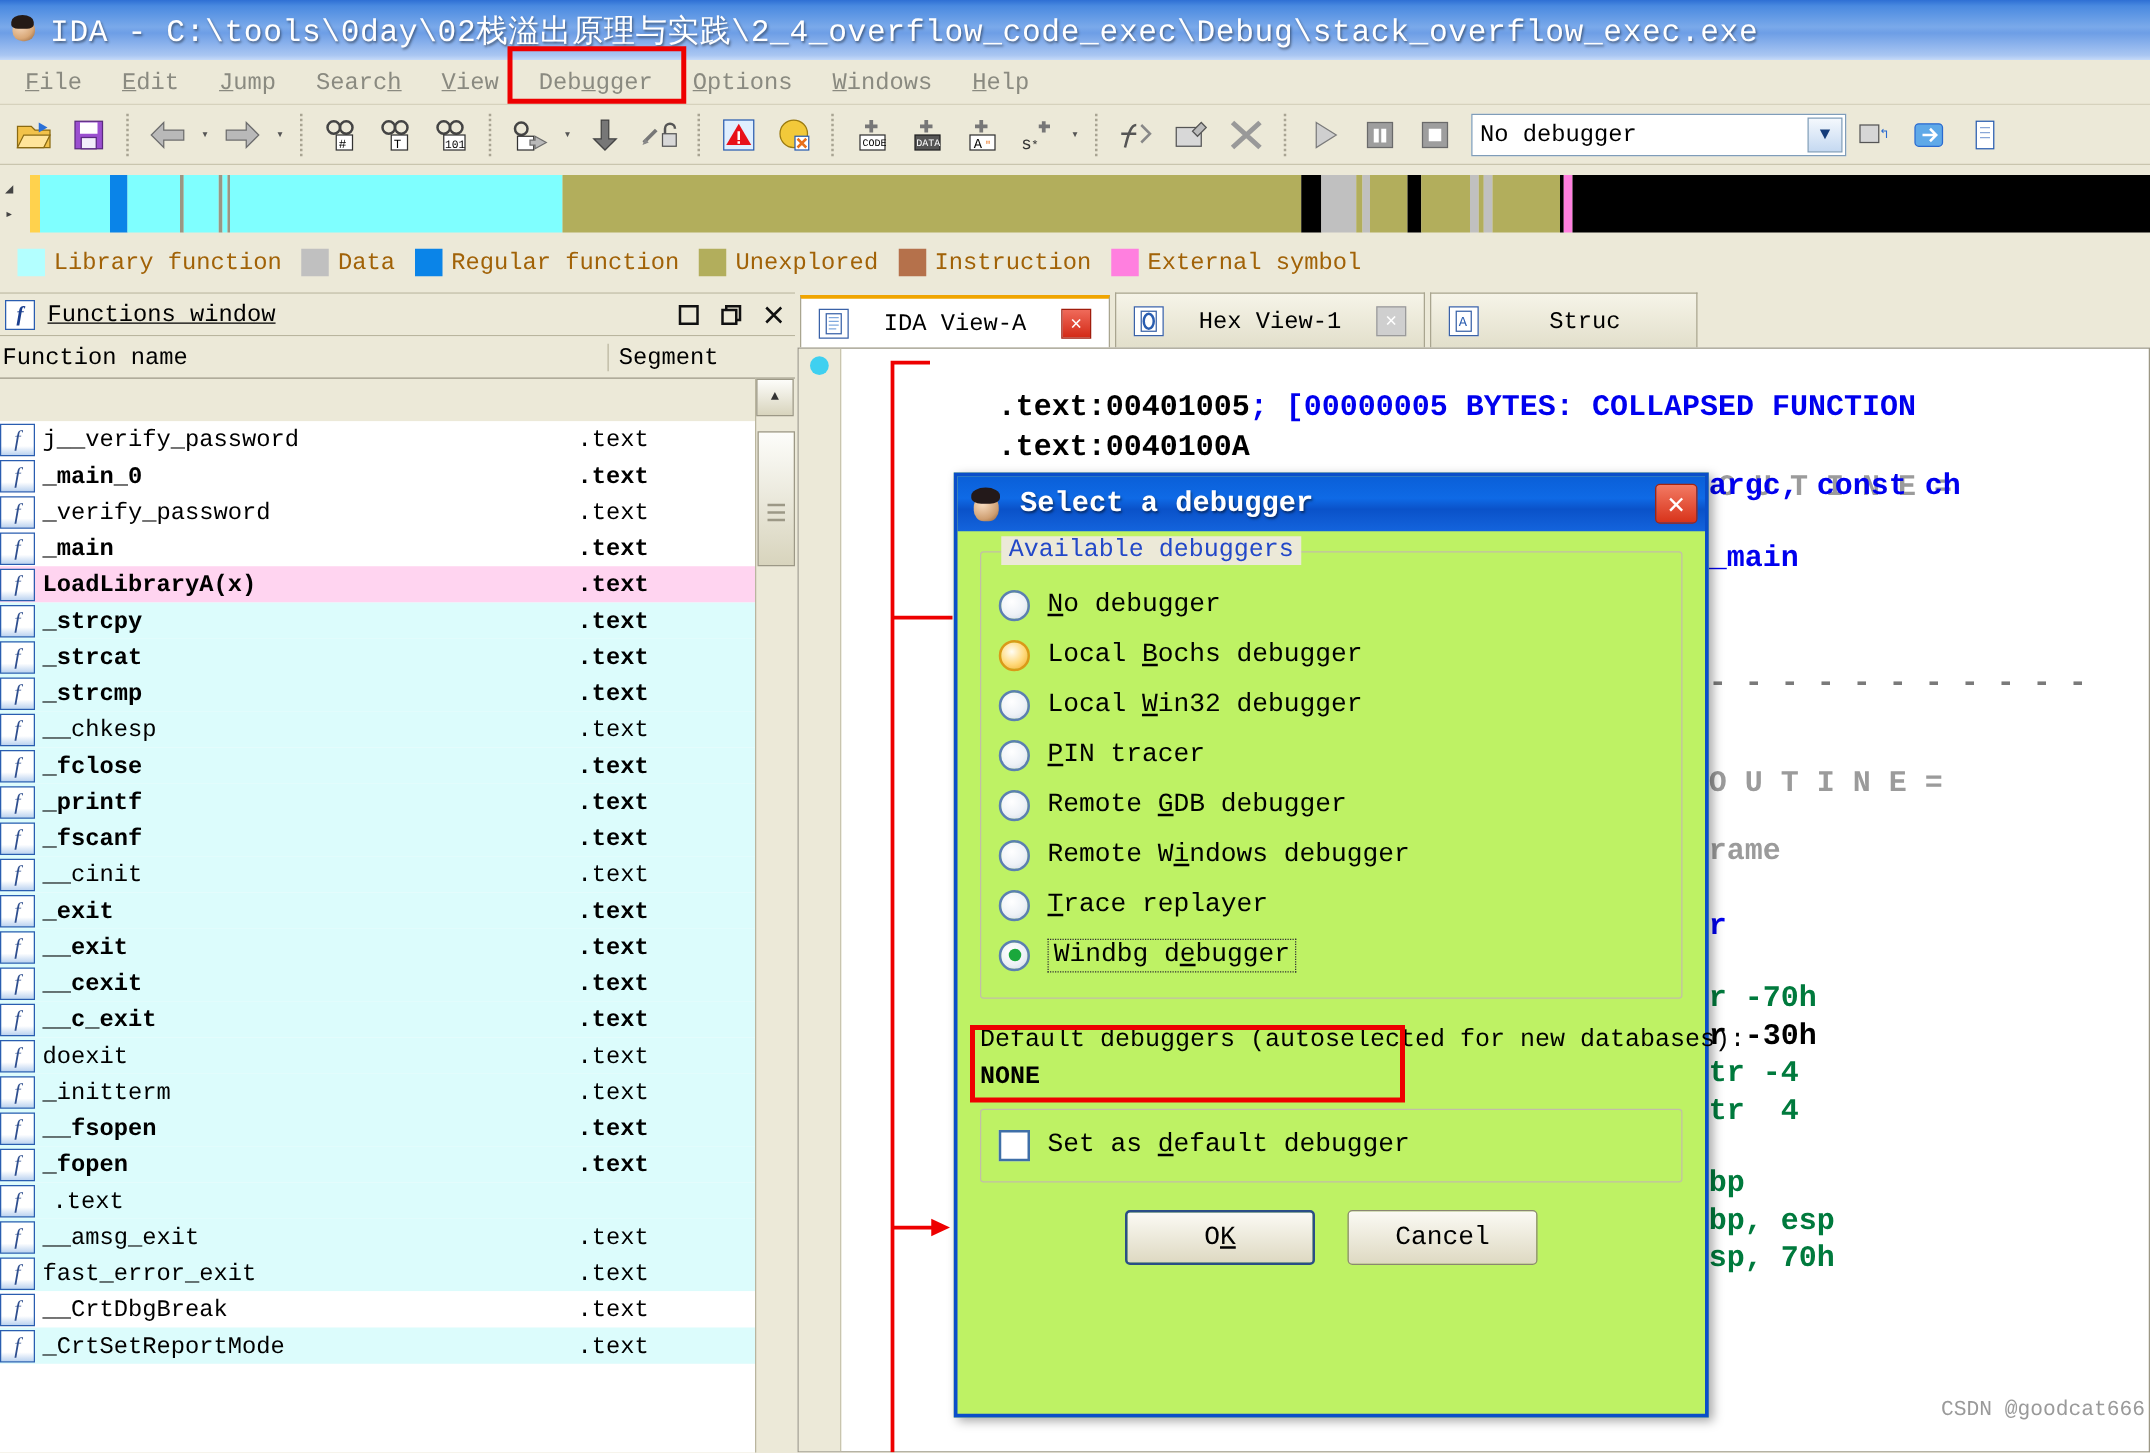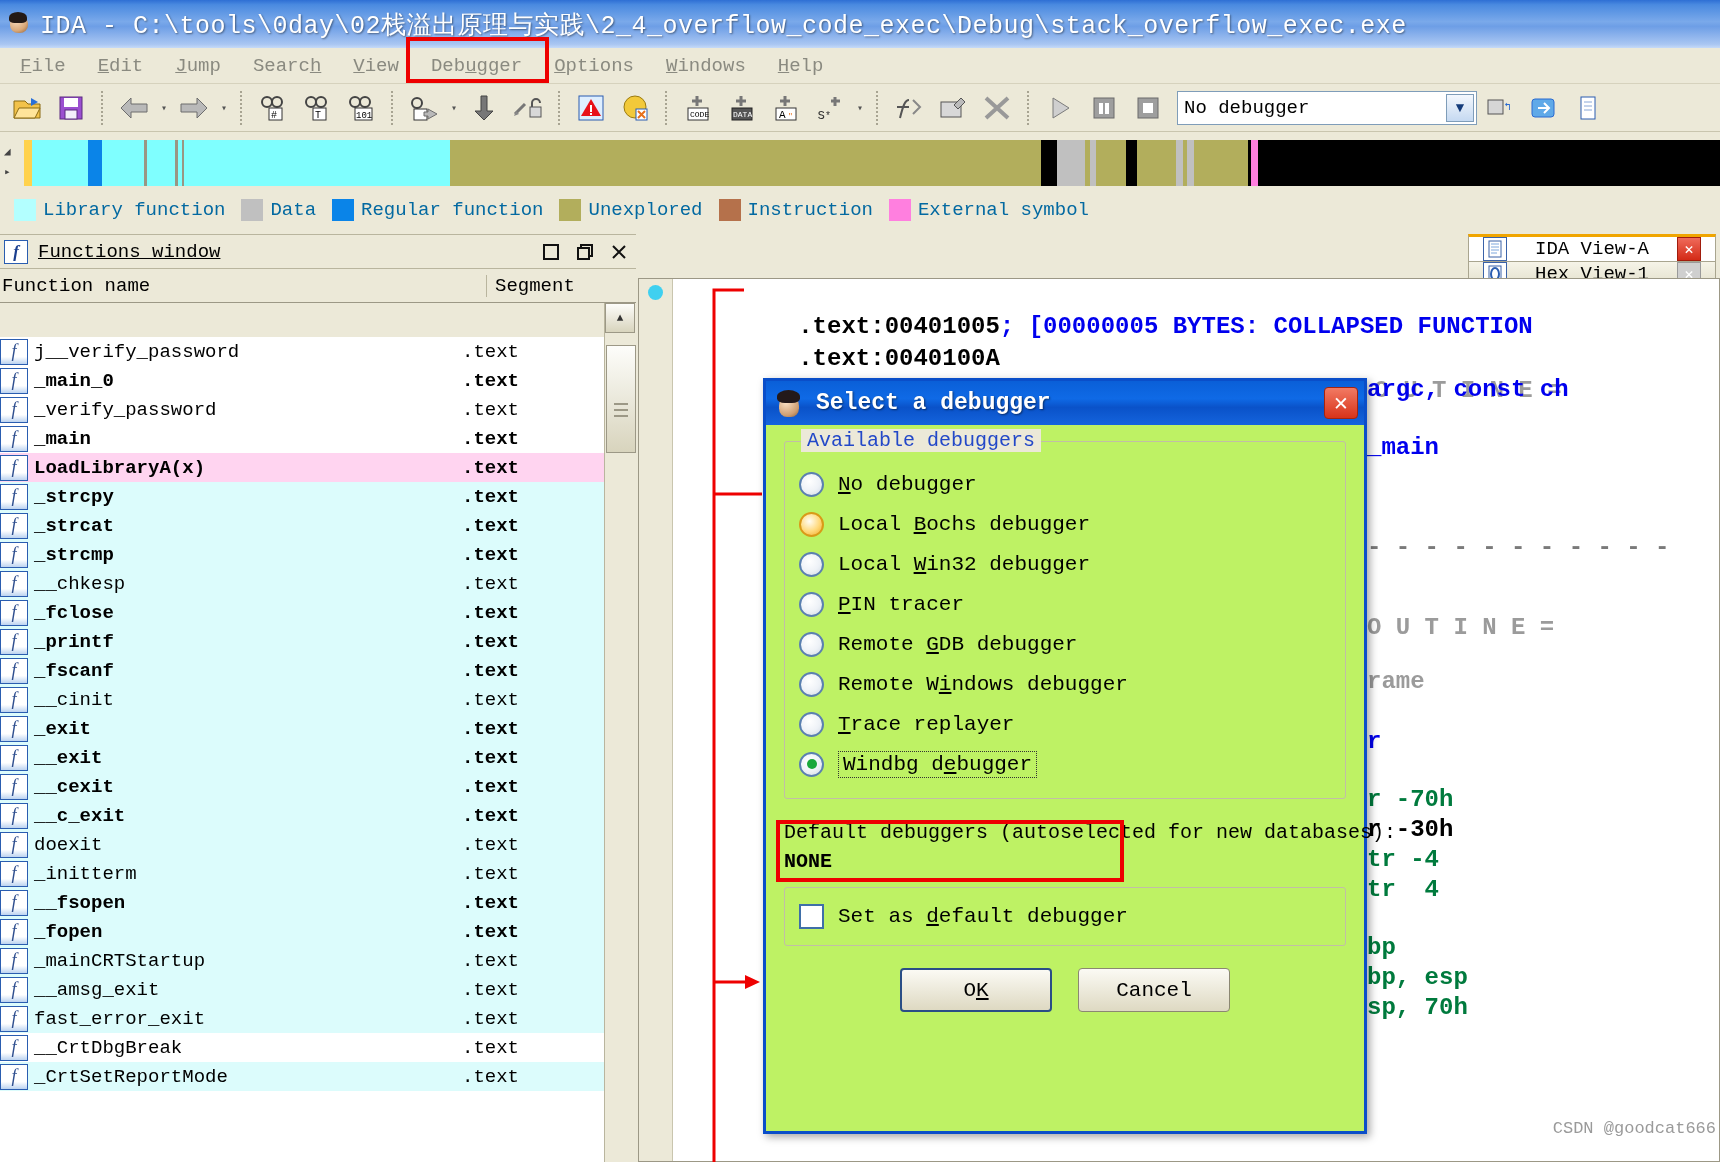--- a/index.html
+++ b/index.html
@@ -72,21 +72,21 @@
   
   #navwrap{ height:62px; background:#ece9d8; position:relative; padding-top:6px; }
   #navband{ position:absolute; left:24px; top:8px; height:46px; right:0; display:flex; }
   #navband .seg{ height:100%; }
   #nav-arrows{ position:absolute; left:4px; top:10px; width:18px; font-size:11px; color:#444; line-height:20px; }
 
   
   #legend{ height:32px; display:flex; align-items:center; padding-left:14px; gap:10px; background:#ece9d8; }
   .lg{ display:flex;align-items:center;gap:7px; margin-right:6px;}
   .lg .sw{ width:22px;height:22px; display:block; }
-  .lg span.t{ font-size:19px; color:#0369a1; white-space:nowrap; }
+  .lg span.t{ font-size:19px; color:#a16207; white-space:nowrap; }
 
   
   #main{ position:absolute; left:0; top:234px; width:1720px; height:928px; }
 
   
   #funcwin{ position:absolute; left:0; top:0; width:636px; height:928px; background:#ece9d8;
             border-top:1px solid #b9b59e; }
   #funcwin-head{ height:34px; display:flex; align-items:center; padding-left:4px;
                  background:#ece9d8; border-bottom:1px solid #b9b59e; }
   .fw-ficon{
@@ -118,21 +118,21 @@
   #func-scroll{ position:absolute; right:0; top:68px; width:32px; height:860px; background:#ece9d8; border-left:1px solid #b9b59e; }
   .sb-btn{ width:30px;height:30px;background:linear-gradient(to bottom,#fdfdfa,#d8d4bd);
            border:1px solid #9c9886;display:flex;align-items:center;justify-content:center;font-size:11px;color:#333; }
   #sb-thumb{ position:absolute;left:1px;top:42px;width:30px;height:108px;
              background:linear-gradient(to bottom,#fdfdfa,#d8d4bd);border:1px solid #9c9886; }
   #sb-grip{ position:absolute;left:1px;top:96px;width:30px;height:34px; }
   #sb-grip i{ display:block;height:2px;margin:4px 8px;background:#9c9886; }
 
   
   #dispane{ position:absolute; left:636px; top:0; width:1084px; height:928px; background:#ece9d8; }
-  #tabbar{ height:44px; display:flex; align-items:flex-end; padding-left:4px;flex-direction:column; }
+  #tabbar{ height:44px; display:flex; align-items:flex-end; padding-left:4px; }
   .tab{
     height:44px; display:flex; align-items:center; gap:10px; padding:0 14px;
     border:1px solid #a9a58f; border-bottom:none; background:linear-gradient(to bottom,#f6f4e8,#e2dfcb);
     font-size:19px; color:#000; position:relative; margin-right:4px;
   }
   .tab.active{ background:#fff; border-top:3px solid #f0a500; height:42px; }
   .tab .tabicon{ width:24px;height:24px;border:1px solid #3a62a8;background:#fff;display:flex;align-items:center;justify-content:center; }
   .tab .tlabel{ min-width:150px; text-align:center; }
   .tab .tclose{
     width:24px;height:24px;display:flex;align-items:center;justify-content:center;
@@ -604,21 +604,20 @@
           <span class="nm">__fsopen</span>
           <span class="sg">.text</span>
         </div>
         <div class="frow bold" style="background: rgb(220, 252, 252);">
           <span class="ico">f</span>
           <span class="nm">_fopen</span>
           <span class="sg">.text</span>
         </div>
         <div class="frow" style="background: rgb(220, 252, 252);">
           <span class="ico">f</span>
-          <span class="nm">_mainCRTStartup</span>
           <span class="sg">.text</span>
         </div>
         <div class="frow" style="background: rgb(220, 252, 252);">
           <span class="ico">f</span>
           <span class="nm">__amsg_exit</span>
           <span class="sg">.text</span>
         </div>
         <div class="frow" style="background: rgb(220, 252, 252);">
           <span class="ico">f</span>
           <span class="nm">fast_error_exit</span>

